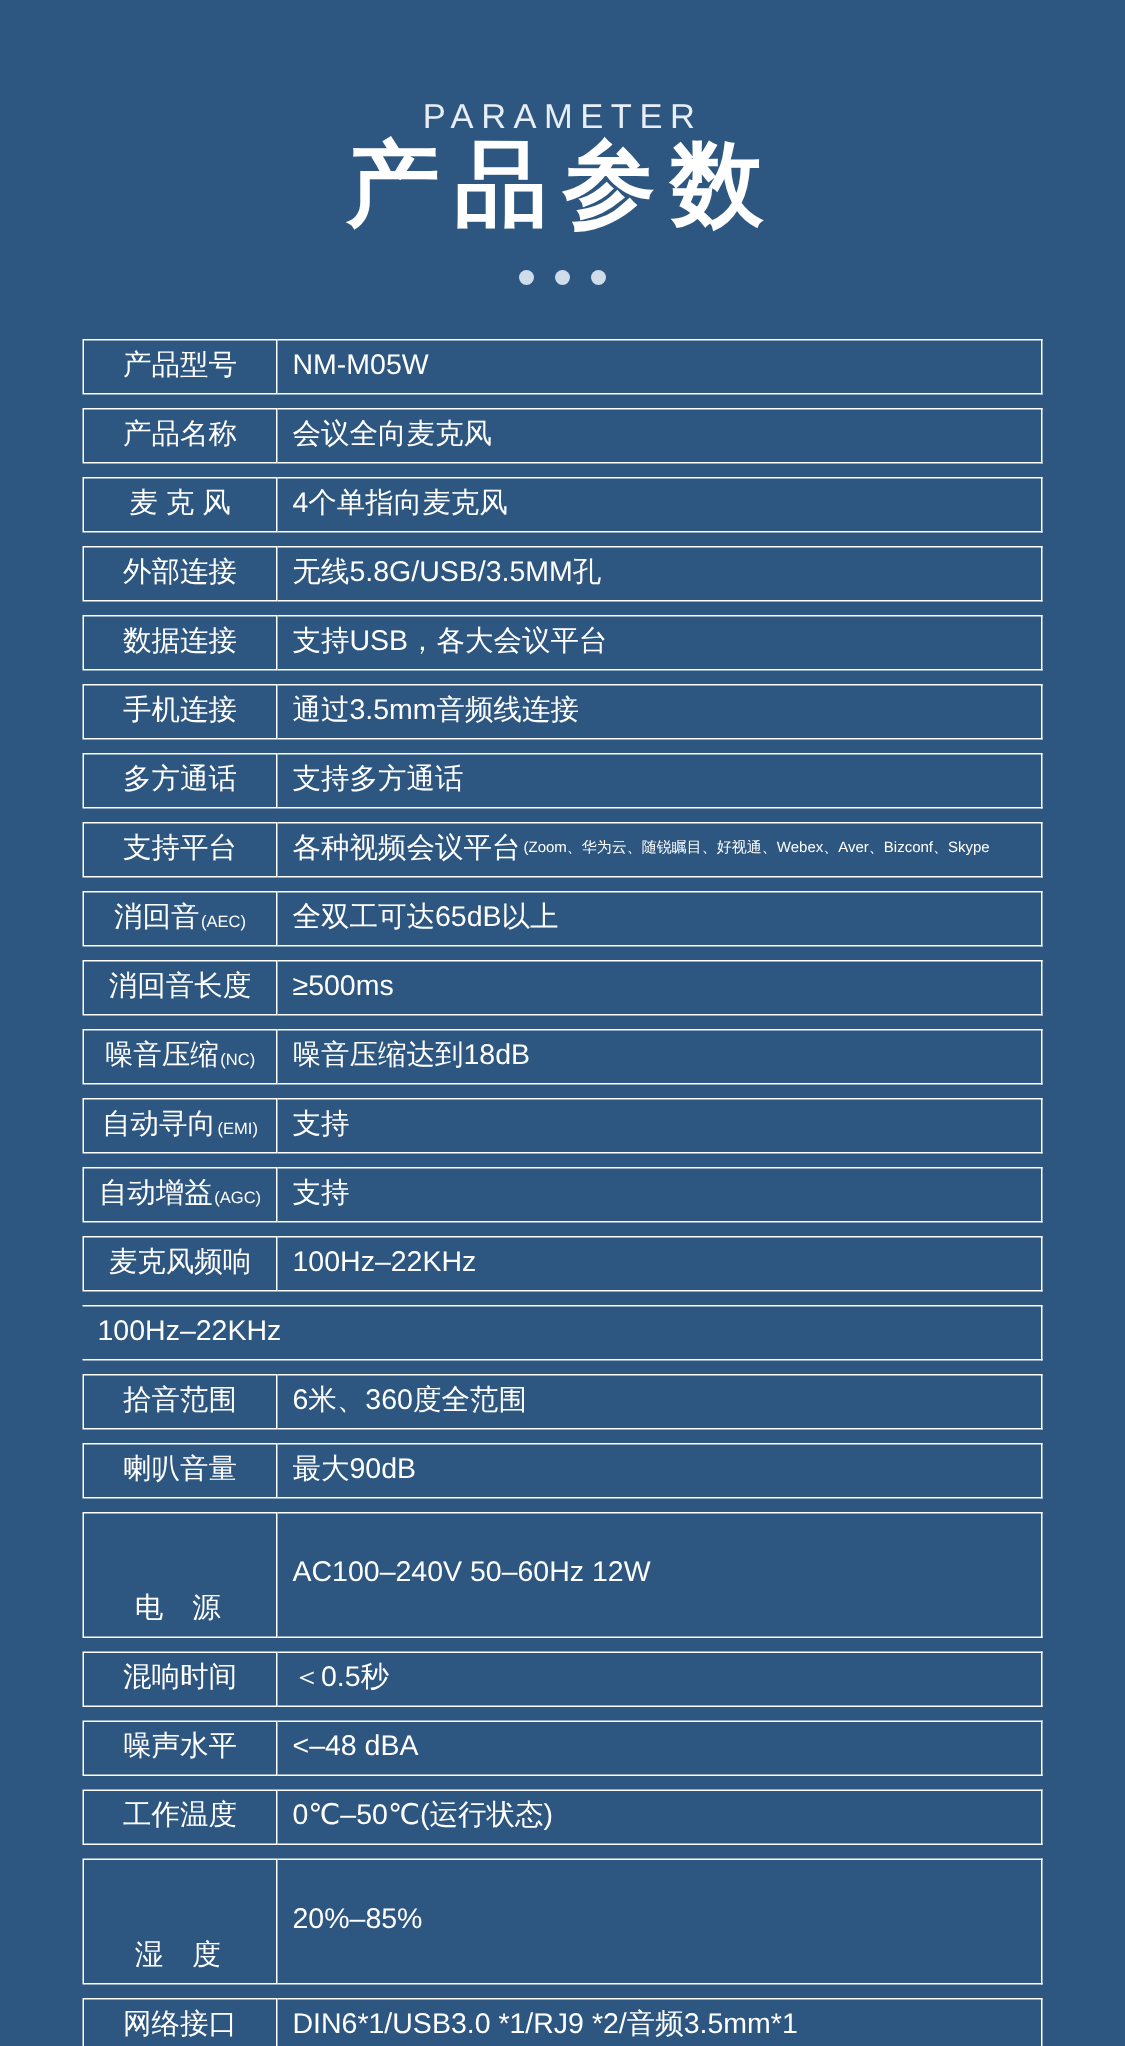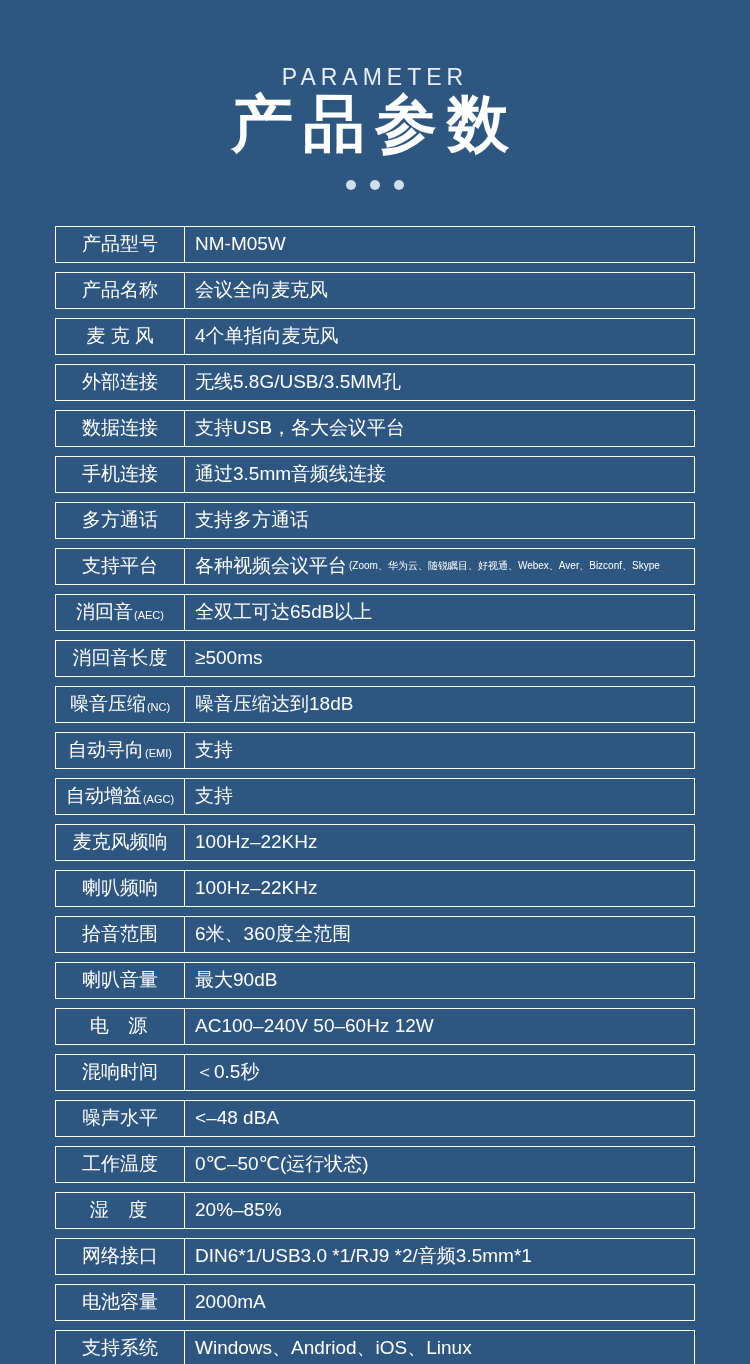--- a/index.html
+++ b/index.html
@@ -71,20 +71,21 @@
     align-items: center;
     justify-content: center;
     white-space: nowrap;
   }
   .cell-label .lbl-main {
     letter-spacing: 0px;
   }
   .cell-label.spaced .lbl-main {
     letter-spacing: 7px;
     padding-left: 4px;
+    margin-top: 47px;
   }
   .cell-label .lbl-sub {
     font-size: 11px;
     line-height: 11px;
     align-self: flex-end;
     padding-bottom: 3px;
     margin-left: 1px;
   }
   .cell-value {
     flex: 1;
@@ -238,23 +239,20 @@
       </div>
       <div class="row">
         <div class="cell-label">
           <span class="lbl-main">麦克风频响</span>
         </div>
         <div class="cell-value">
           <span class="val-main">100Hz–22KHz</span>
         </div>
       </div>
       <div class="row">
-        <div class="cell-label">
-          <span class="lbl-main">喇叭频响</span>
-        </div>
         <div class="cell-value">
           <span class="val-main">100Hz–22KHz</span>
         </div>
       </div>
       <div class="row">
         <div class="cell-label">
           <span class="lbl-main">拾音范围</span>
         </div>
         <div class="cell-value">
           <span class="val-main">6米、360度全范围</span>

